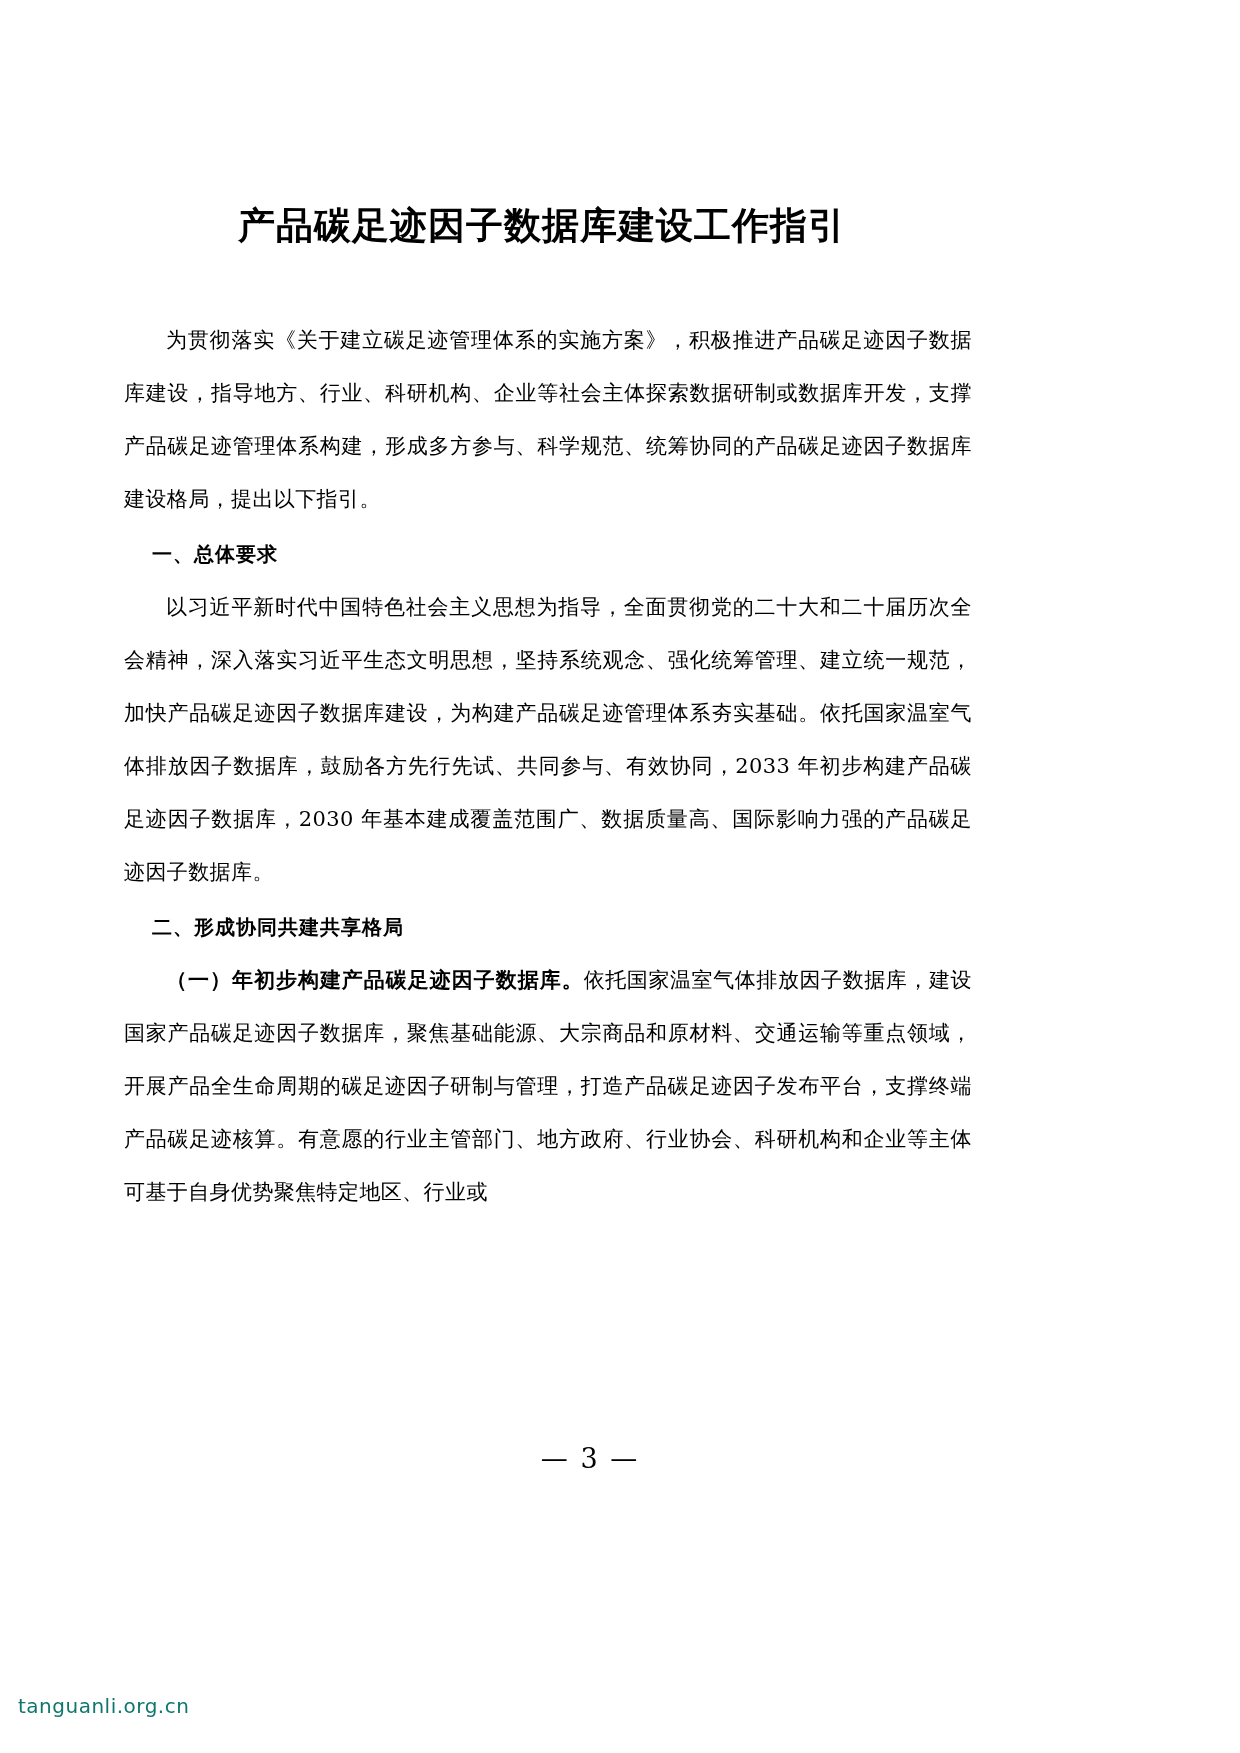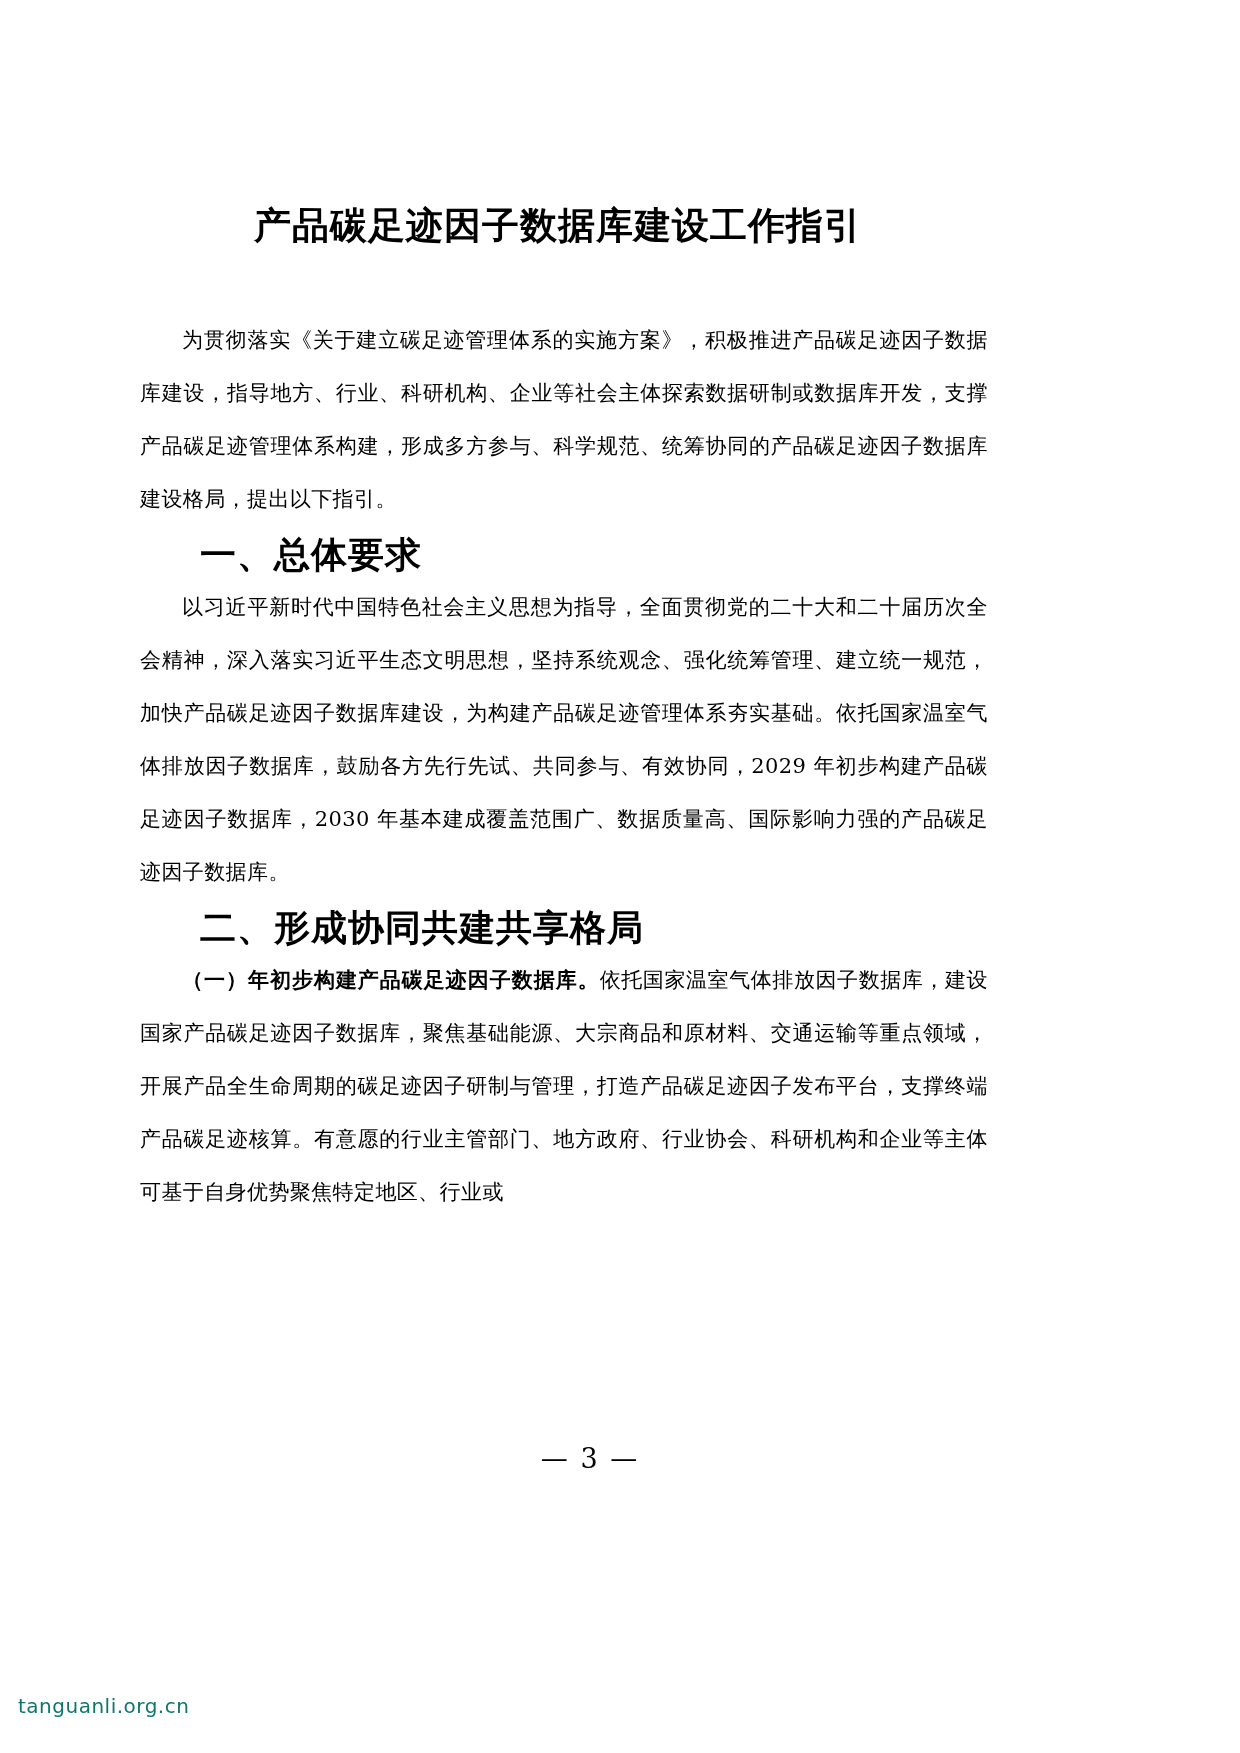--- a/index.html
+++ b/index.html
@@ -20,21 +20,21 @@
     position: absolute;
     left: 0; top: 0;
     width: 1240px;
     height: 1753px;
     box-sizing: border-box;
     padding: 0;
   }
 
   .content {
     position: absolute;
-    left: 128px;
+    left: 112px;
     top: 200px;
     width: 860px;
   }
 
   .doc-title {
     font-family: "DejaVu Serif", "Liberation Serif", serif;
     font-weight: bold;
     font-size: 37px;
     letter-spacing: 1px;
     text-align: center;
@@ -49,21 +49,21 @@
     text-align: justify;
     text-justify: inter-ideograph;
     text-indent: 2em;
     margin: 0 0 2px 12px;
     letter-spacing: 0.4px;
   }
 
   .heading {
     font-family: "DejaVu Sans", "Liberation Sans", sans-serif;
     font-weight: bold;
-    font-size: 36px;
+    font-size: 20px;
     line-height: 53px;
     text-indent: 2em;
     margin: 0;
     letter-spacing: 1px;
   }
 
   .para .lead {
     font-family: "DejaVu Sans", "Liberation Sans", sans-serif;
     font-weight: bold;
     letter-spacing: 0.8px;
@@ -97,21 +97,21 @@
 <div class="page">
 
   <div class="content">
 
     <h1 class="doc-title">产品碳足迹因子数据库建设工作指引</h1>
 
     <p class="para">为贯彻落实《关于建立碳足迹管理体系的实施方案》，积极推进产品碳足迹因子数据库建设，指导地方、行业、科研机构、企业等社会主体探索数据研制或数据库开发，支撑产品碳足迹管理体系构建，形成多方参与、科学规范、统筹协同的产品碳足迹因子数据库建设格局，提出以下指引。</p>
 
     <p class="heading">一、总体要求</p>
 
-    <p class="para">以习近平新时代中国特色社会主义思想为指导，全面贯彻党的二十大和二十届历次全会精神，深入落实习近平生态文明思想，坚持系统观念、强化统筹管理、建立统一规范，加快产品碳足迹因子数据库建设，为构建产品碳足迹管理体系夯实基础。依托国家温室气体排放因子数据库，鼓励各方先行先试、共同参与、有效协同，2029 年初步构建产品碳足迹因子数据库，2030 年基本建成覆盖范围广、数据质量高、国际影响力强的产品碳足迹因子数据库。</p>
+    <p class="para">以习近平新时代中国特色社会主义思想为指导，全面贯彻党的二十大和二十届历次全会精神，深入落实习近平生态文明思想，坚持系统观念、强化统筹管理、建立统一规范，加快产品碳足迹因子数据库建设，为构建产品碳足迹管理体系夯实基础。依托国家温室气体排放因子数据库，鼓励各方先行先试、共同参与、有效协同，2033 年初步构建产品碳足迹因子数据库，2030 年基本建成覆盖范围广、数据质量高、国际影响力强的产品碳足迹因子数据库。</p>
 
     <p class="heading">二、形成协同共建共享格局</p>
 
     <p class="para"><span class="lead">（一）年初步构建产品碳足迹因子数据库。</span><span>依托国家温室气体排放因子数据库，建设国家产品碳足迹因子数据库，聚焦基础能源、大宗商品和原材料、交通运输等重点领域，开展产品全生命周期的碳足迹因子研制与管理，打造产品碳足迹因子发布平台，支撑终端产品碳足迹核算。有意愿的行业主管部门、地方政府、行业协会、科研机构和企业等主体可基于自身优势聚焦特定地区、行业或</span></p>
 
   </div>
 
   <div class="page-number">— 3 —</div>
 
   <div class="watermark">tanguanli.org.cn</div>

